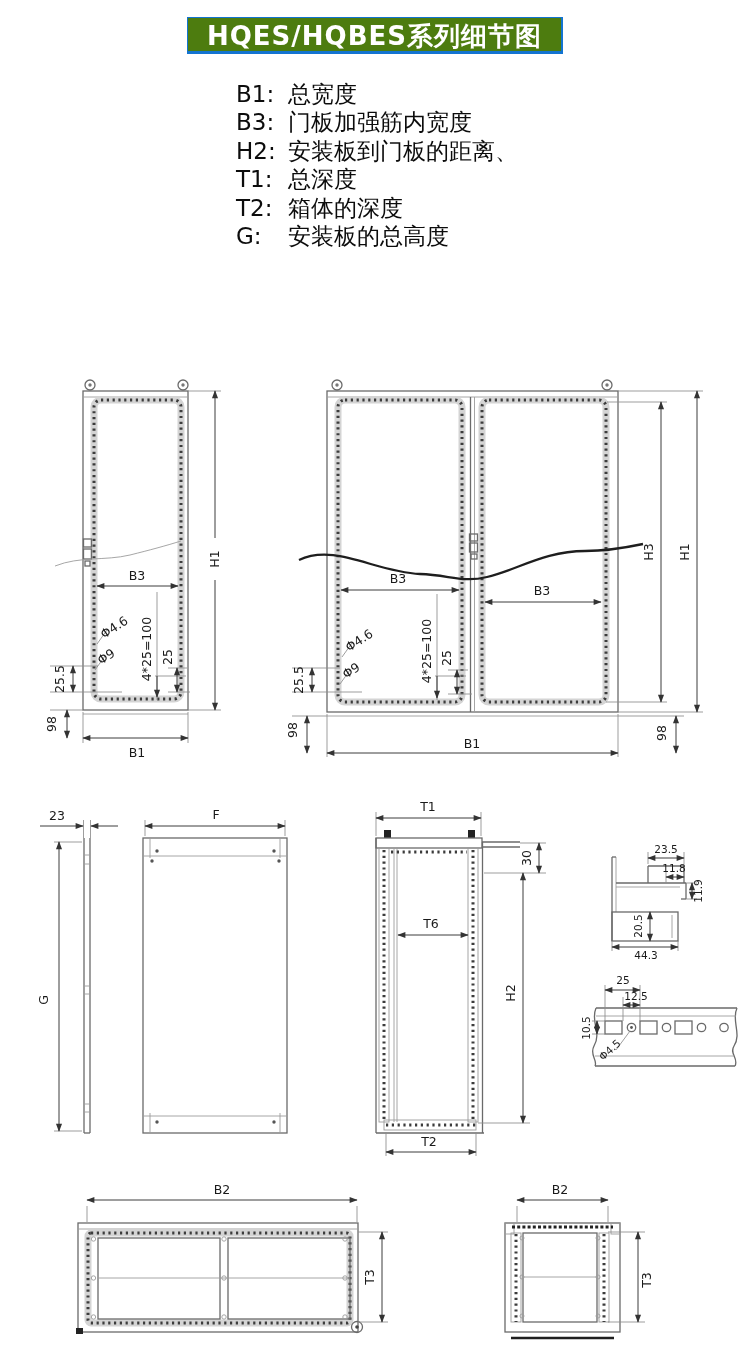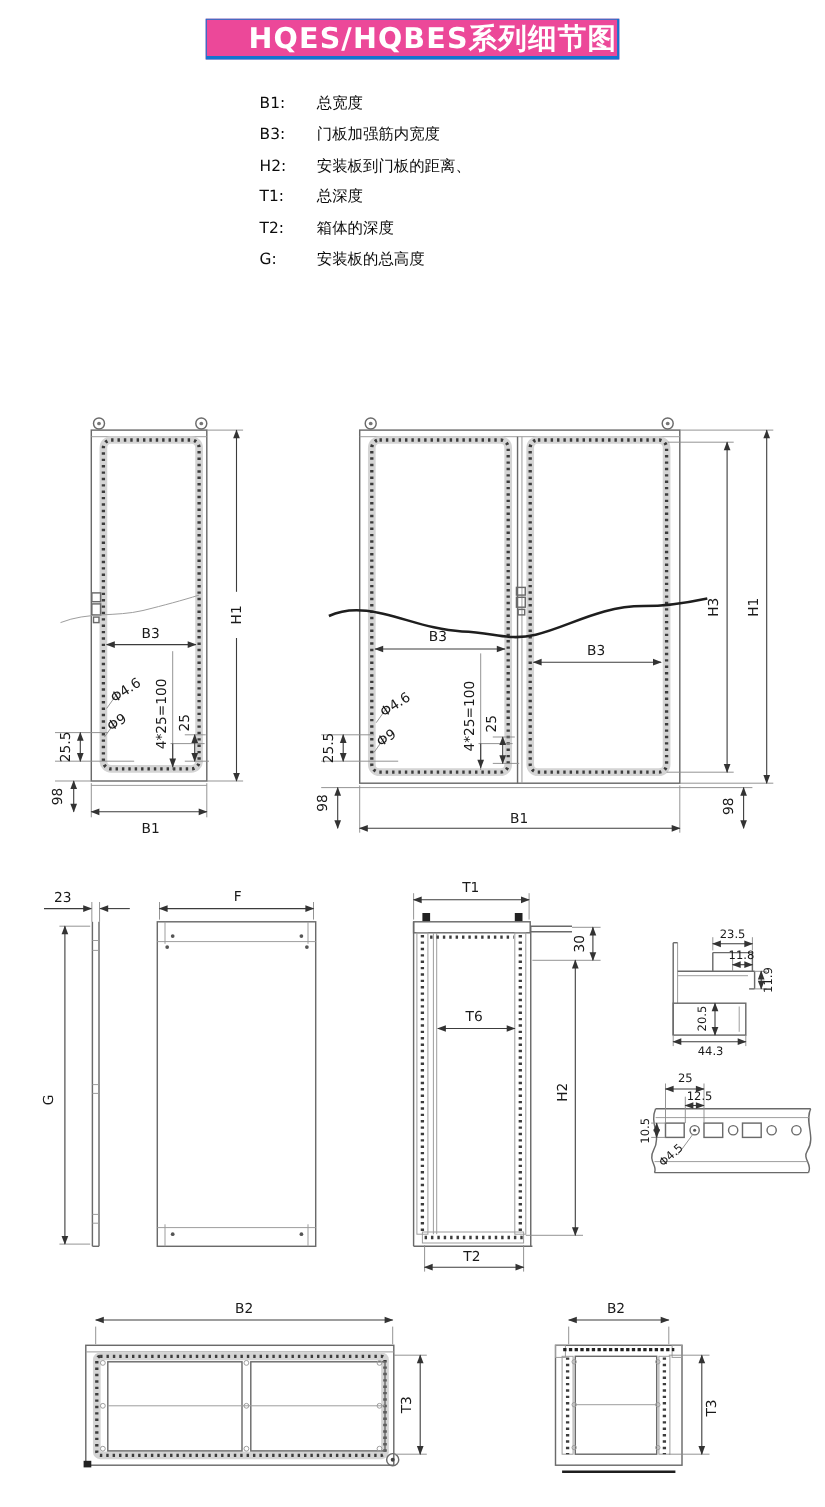--- a/index.html
+++ b/index.html
@@ -1,23 +1,23 @@
 <!DOCTYPE html>
 <html><head>
 <meta charset="utf-8">
 <style>
   html,body{margin:0;padding:0;background:#fff;}
   #page{position:relative;width:750px;height:1370px;background:#fff;overflow:hidden;
         font-family:"DejaVu Sans","Liberation Sans",sans-serif;}
   .banner{position:absolute;left:187px;top:17px;width:376px;height:37px;
-          background:#ec4899;border:1px solid #1374d0;border-bottom-width:3px;border-right-width:2px;
-          color:#fff;font-size:26px;font-weight:bold;text-align:right;line-height:36px;
+          background:#4d7c0f;border:1px solid #1374d0;border-bottom-width:3px;border-right-width:2px;
+          color:#fff;font-size:26px;font-weight:bold;text-align:center;line-height:36px;
           letter-spacing:1px;box-sizing:border-box;}
   .legend{position:absolute;left:236px;top:80px;}
-  .lg-row{height:28.4px;line-height:28.4px;font-size:14px;color:#0c0c0c;white-space:nowrap;}
+  .lg-row{height:28.4px;line-height:28.4px;font-size:23px;color:#0c0c0c;white-space:nowrap;}
   .lg-code{display:inline-block;width:52px;}
   #dwg{position:absolute;left:0;top:370px;}
   
   .ln{stroke:#6a6a6a;stroke-width:1.3;fill:none}
   .lnf{stroke:#6a6a6a;stroke-width:1.3;fill:#fff}
   .lt{stroke:#9c9c9c;stroke-width:0.9;fill:none}
   .rail{stroke:#d4d4d4;stroke-width:7;fill:none}
   .perf{stroke:#3c3c3c;stroke-width:3;fill:none;stroke-dasharray:2.2 3.6}
   .dim{stroke:#3c3c3c;stroke-width:1;fill:none}
   .ext{stroke:#8c8c8c;stroke-width:0.85;fill:none}

